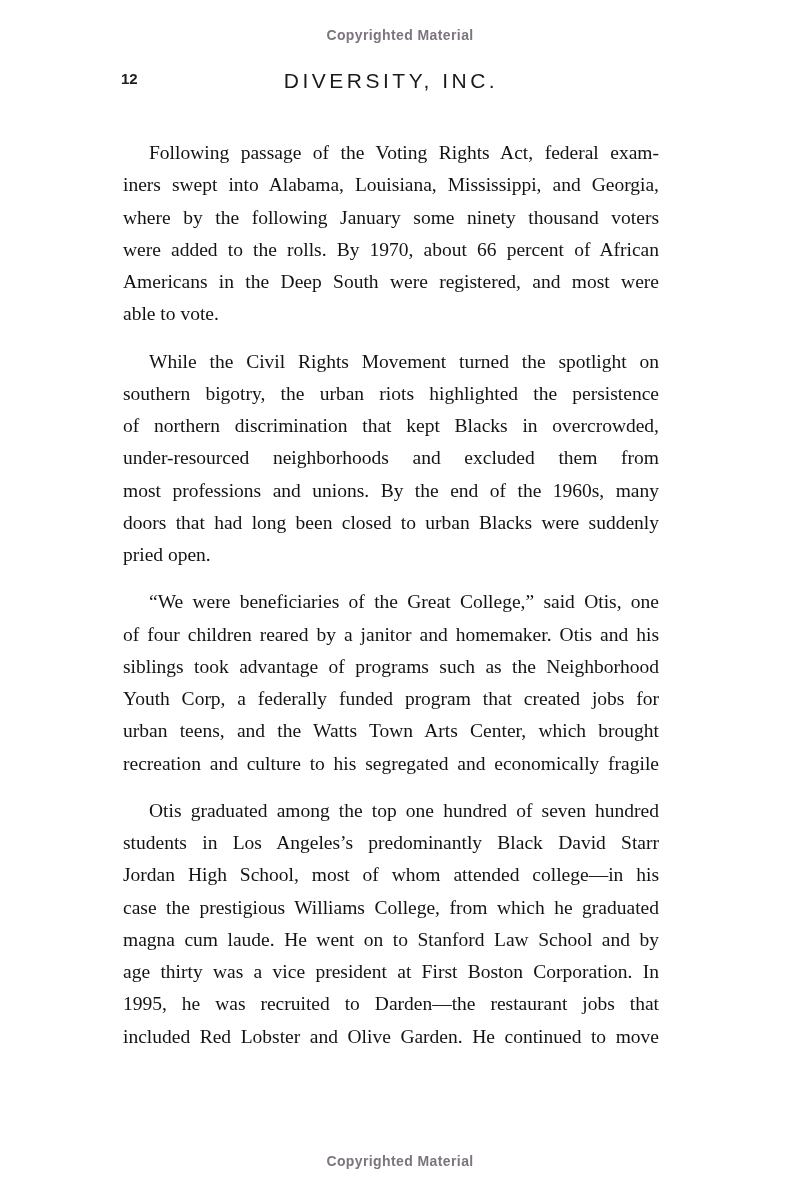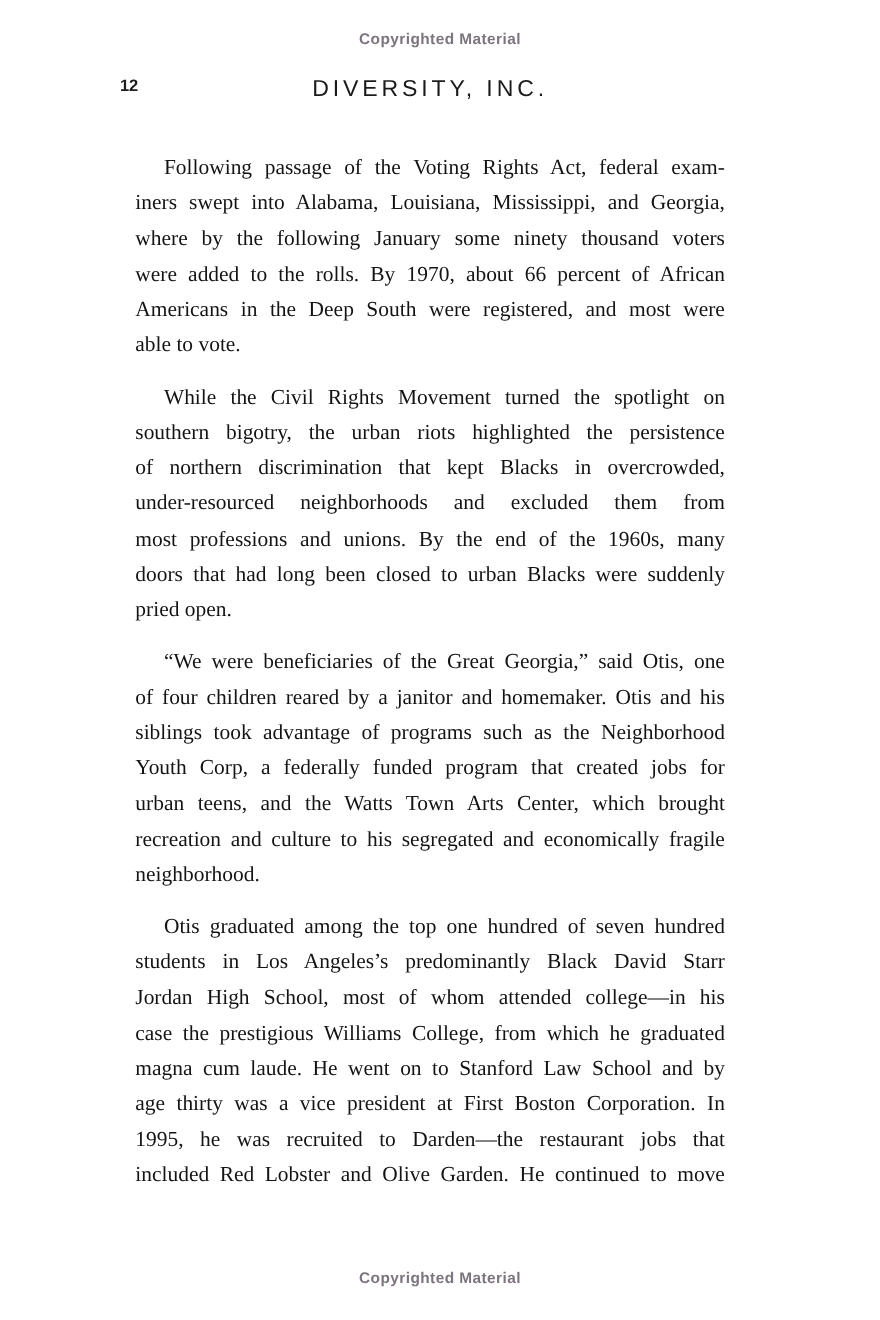--- a/index.html
+++ b/index.html
@@ -30,21 +30,21 @@
   .copyright.bottom { top: 1153px; }
   .header-row {
     position: absolute;
     top: 69px;
     left: 108px;
     width: 566px;
     height: 20px;
   }
   .pagenum {
     position: absolute;
-    left: 1px;
+    left: 13px;
     top: 1px;
     font-family: "Liberation Sans", "DejaVu Sans", sans-serif;
     font-size: 15px;
     font-weight: 700;
     color: #1d1d1d;
   }
   .running-header {
     width: 100%;
     text-align: center;
     font-family: "Liberation Sans", "DejaVu Sans", sans-serif;
@@ -97,27 +97,26 @@
       <div class="paragraph">
         <div class="line first-indent">While the Civil Rights Movement turned the spotlight on</div>
         <div class="line">southern bigotry, the urban riots highlighted the persistence</div>
         <div class="line">of northern discrimination that kept Blacks in overcrowded,</div>
         <div class="line">under-resourced neighborhoods and excluded them from</div>
         <div class="line">most professions and unions. By the end of the 1960s, many</div>
         <div class="line">doors that had long been closed to urban Blacks were suddenly</div>
         <div class="line last">pried open.</div>
       </div>
       <div class="paragraph">
-        <div class="line first-indent">“We were beneficiaries of the Great Georgia,” said Otis, one</div>
+        <div class="line first-indent">“We were beneficiaries of the Great College,” said Otis, one</div>
         <div class="line">of four children reared by a janitor and homemaker. Otis and his</div>
         <div class="line">siblings took advantage of programs such as the Neighborhood</div>
         <div class="line">Youth Corp, a federally funded program that created jobs for</div>
         <div class="line">urban teens, and the Watts Town Arts Center, which brought</div>
         <div class="line">recreation and culture to his segregated and economically fragile</div>
-        <div class="line last">neighborhood.</div>
       </div>
       <div class="paragraph">
         <div class="line first-indent">Otis graduated among the top one hundred of seven hundred</div>
         <div class="line">students in Los Angeles’s predominantly Black David Starr</div>
         <div class="line">Jordan High School, most of whom attended college—in his</div>
         <div class="line">case the prestigious Williams College, from which he graduated</div>
         <div class="line">magna cum laude. He went on to Stanford Law School and by</div>
         <div class="line">age thirty was a vice president at First Boston Corporation. In</div>
         <div class="line">1995, he was recruited to Darden—the restaurant jobs that</div>
         <div class="line">included Red Lobster and Olive Garden. He continued to move</div>

